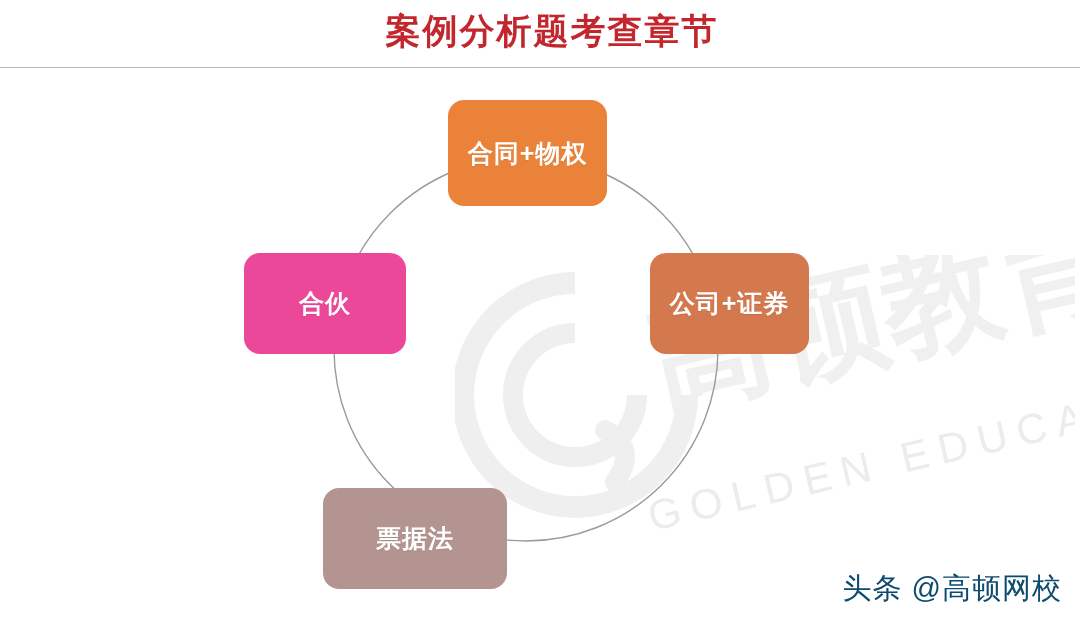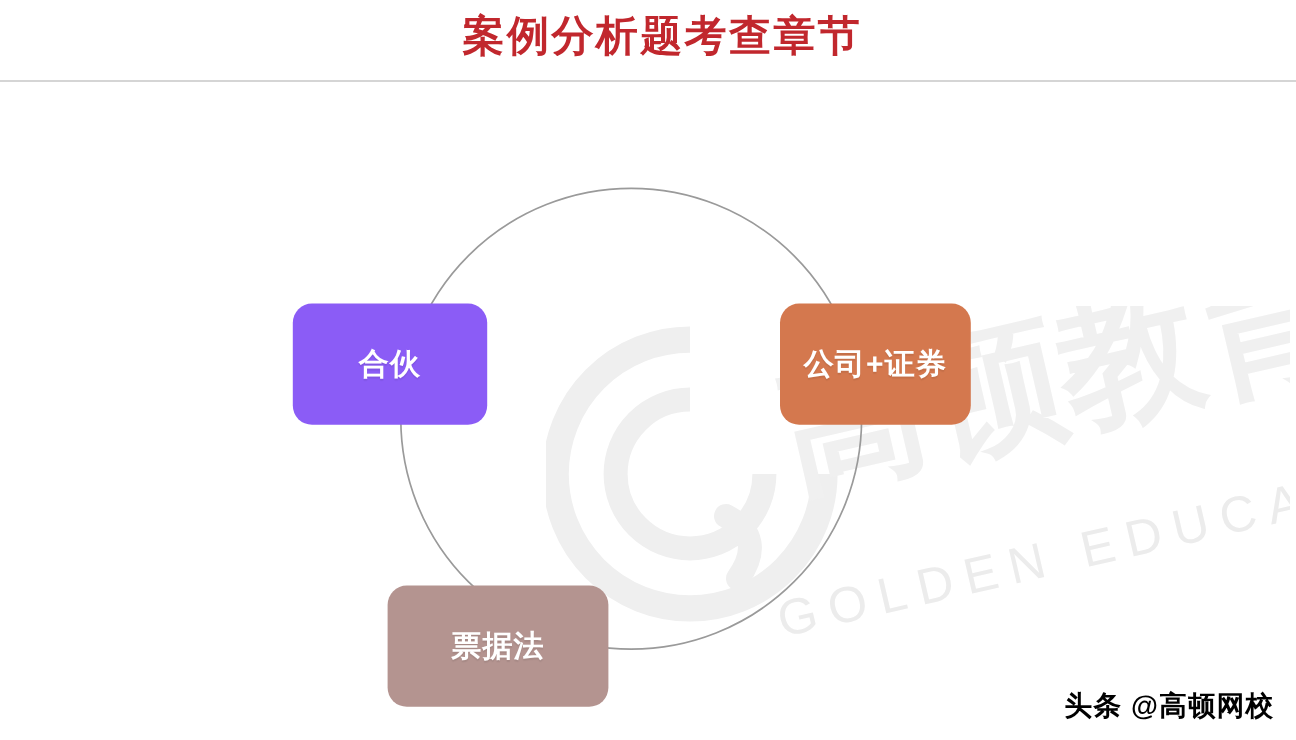--- a/index.html
+++ b/index.html
@@ -99,23 +99,23 @@
   .node-right  { left: 650px; top: 185px; width: 159px; height: 101px; justify-content: center; }
   .node-bright { left: 571px; top: 420px; width: 159px; height: 101px; }
   .node-bleft  { left: 323px; top: 420px; width: 184px; height: 101px; }
   .node-left   { left: 244px; top: 185px; width: 162px; height: 101px; }
 
   
   .credit {
     position: absolute;
     right: 18px;
     bottom: 12px;
-    font-size: 23px;
-    font-weight: bold;
-    color: #000000;
+    font-size: 29px;
+    font-weight: normal;
+    color: #0c4a6e;
     letter-spacing: 1px;
     white-space: nowrap;
     line-height: 34px;
   }
 </style>
 </head>
 <body>
 
 <div class="slide">
 
@@ -142,31 +142,34 @@
       </g>
     </svg>
   </div>
 
   <div class="diagram">
 
     <svg class="ring" viewBox="0 0 1080 549" xmlns="http://www.w3.org/2000/svg">
       <circle cx="526" cy="281" r="192" fill="none" stroke="#9a9a9a" stroke-width="1.4"></circle>
     </svg>
 
+    <div class="node node-top" style="background:#EA8339">
+      <span>合同+物权</span>
+    </div>
 
     <div class="node node-right" style="background:#D4784E">
       <span>公司+证券</span>
     </div>
 
 
     <div class="node node-bleft" style="background:#B49490">
       <span>票据法</span>
     </div>
 
-    <div class="node node-left" style="background:#8b5cf6">
+    <div class="node node-left" style="background:#ec4899">
       <span>合伙</span>
     </div>
 
   </div>
 
   <div class="credit">头条 @高顿网校</div>
 
 </div>
 
 </body></html>

